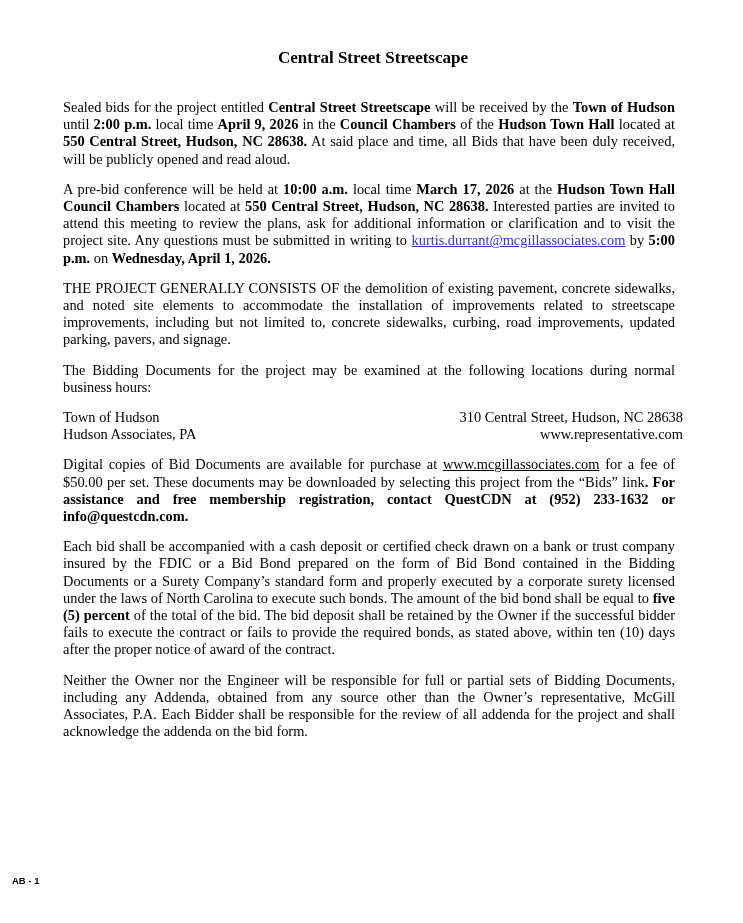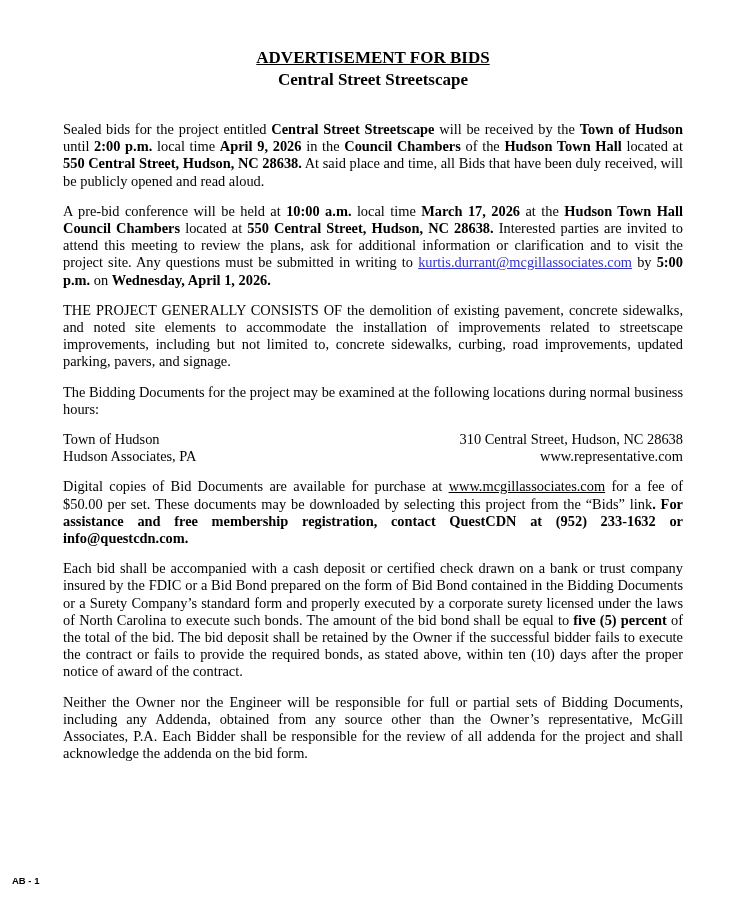--- a/index.html
+++ b/index.html
@@ -31,21 +31,21 @@
     font-weight: bold;
     text-decoration: underline;
   }
   .doc-subtitle {
     margin: 0;
     font-size: 17px;
     line-height: 22px;
     font-weight: bold;
   }
   .para {
-    margin: 0 0 13px 0;
+    margin: 0 8px 13px 0;
     text-align: justify;
   }
   .para a {
     cursor: pointer;
   }
   .locations {
     margin: 0 0 13px 0;
   }
   .loc-row {
     display: flex;
@@ -64,21 +64,20 @@
     font-size: 9.5px;
     line-height: 12px;
   }
 </style>
 </head>
 <body>
 
 <main class="page">
 
   <header class="doc-header">
-    <h1 class="doc-title">ADVERTISEMENT FOR BIDS</h1>
     <h2 class="doc-subtitle">Central Street Streetscape</h2>
   </header>
 
   <p class="para"><span>Sealed bids for the project entitled </span><span style="font-weight: bold;">Central Street Streetscape</span><span> will be received by the </span><span style="font-weight: bold;">Town of Hudson</span><span> until </span><span style="font-weight: bold;">2:00 p.m.</span><span> local time </span><span style="font-weight: bold;">April 9, 2026</span><span> in the </span><span style="font-weight: bold;">Council Chambers</span><span> of the </span><span style="font-weight: bold;">Hudson Town Hall</span><span> located at </span><span style="font-weight: bold;">550 Central Street, Hudson, NC 28638.</span><span> At said place and time, all Bids that have been duly received, will be publicly opened and read aloud.</span></p>
 
   <p class="para"><span>A pre-bid conference will be held at </span><span style="font-weight: bold;">10:00 a.m.</span><span> local time </span><span style="font-weight: bold;">March 17, 2026</span><span> at the </span><span style="font-weight: bold;">Hudson Town Hall Council Chambers</span><span> located at </span><span style="font-weight: bold;">550 Central Street, Hudson, NC 28638.</span><span> Interested parties are invited to attend this meeting to review the plans, ask for additional information or clarification and to visit the project site. Any questions must be submitted in writing to </span><a style="text-decoration: underline; color: rgb(51, 51, 204);">kurtis.durrant@mcgillassociates.com</a><span> by </span><span style="font-weight: bold;">5:00 p.m.</span><span> on </span><span style="font-weight: bold;">Wednesday, April 1, 2026.</span></p>
 
   <p class="para"><span>THE PROJECT GENERALLY CONSISTS OF the demolition of existing pavement, concrete sidewalks, and noted site elements to accommodate the installation of improvements related to streetscape improvements, including but not limited to, concrete sidewalks, curbing, road improvements, updated parking, pavers, and signage.</span></p>
 
   <p class="para"><span>The Bidding Documents for the project may be examined at the following locations during normal business hours:</span></p>

